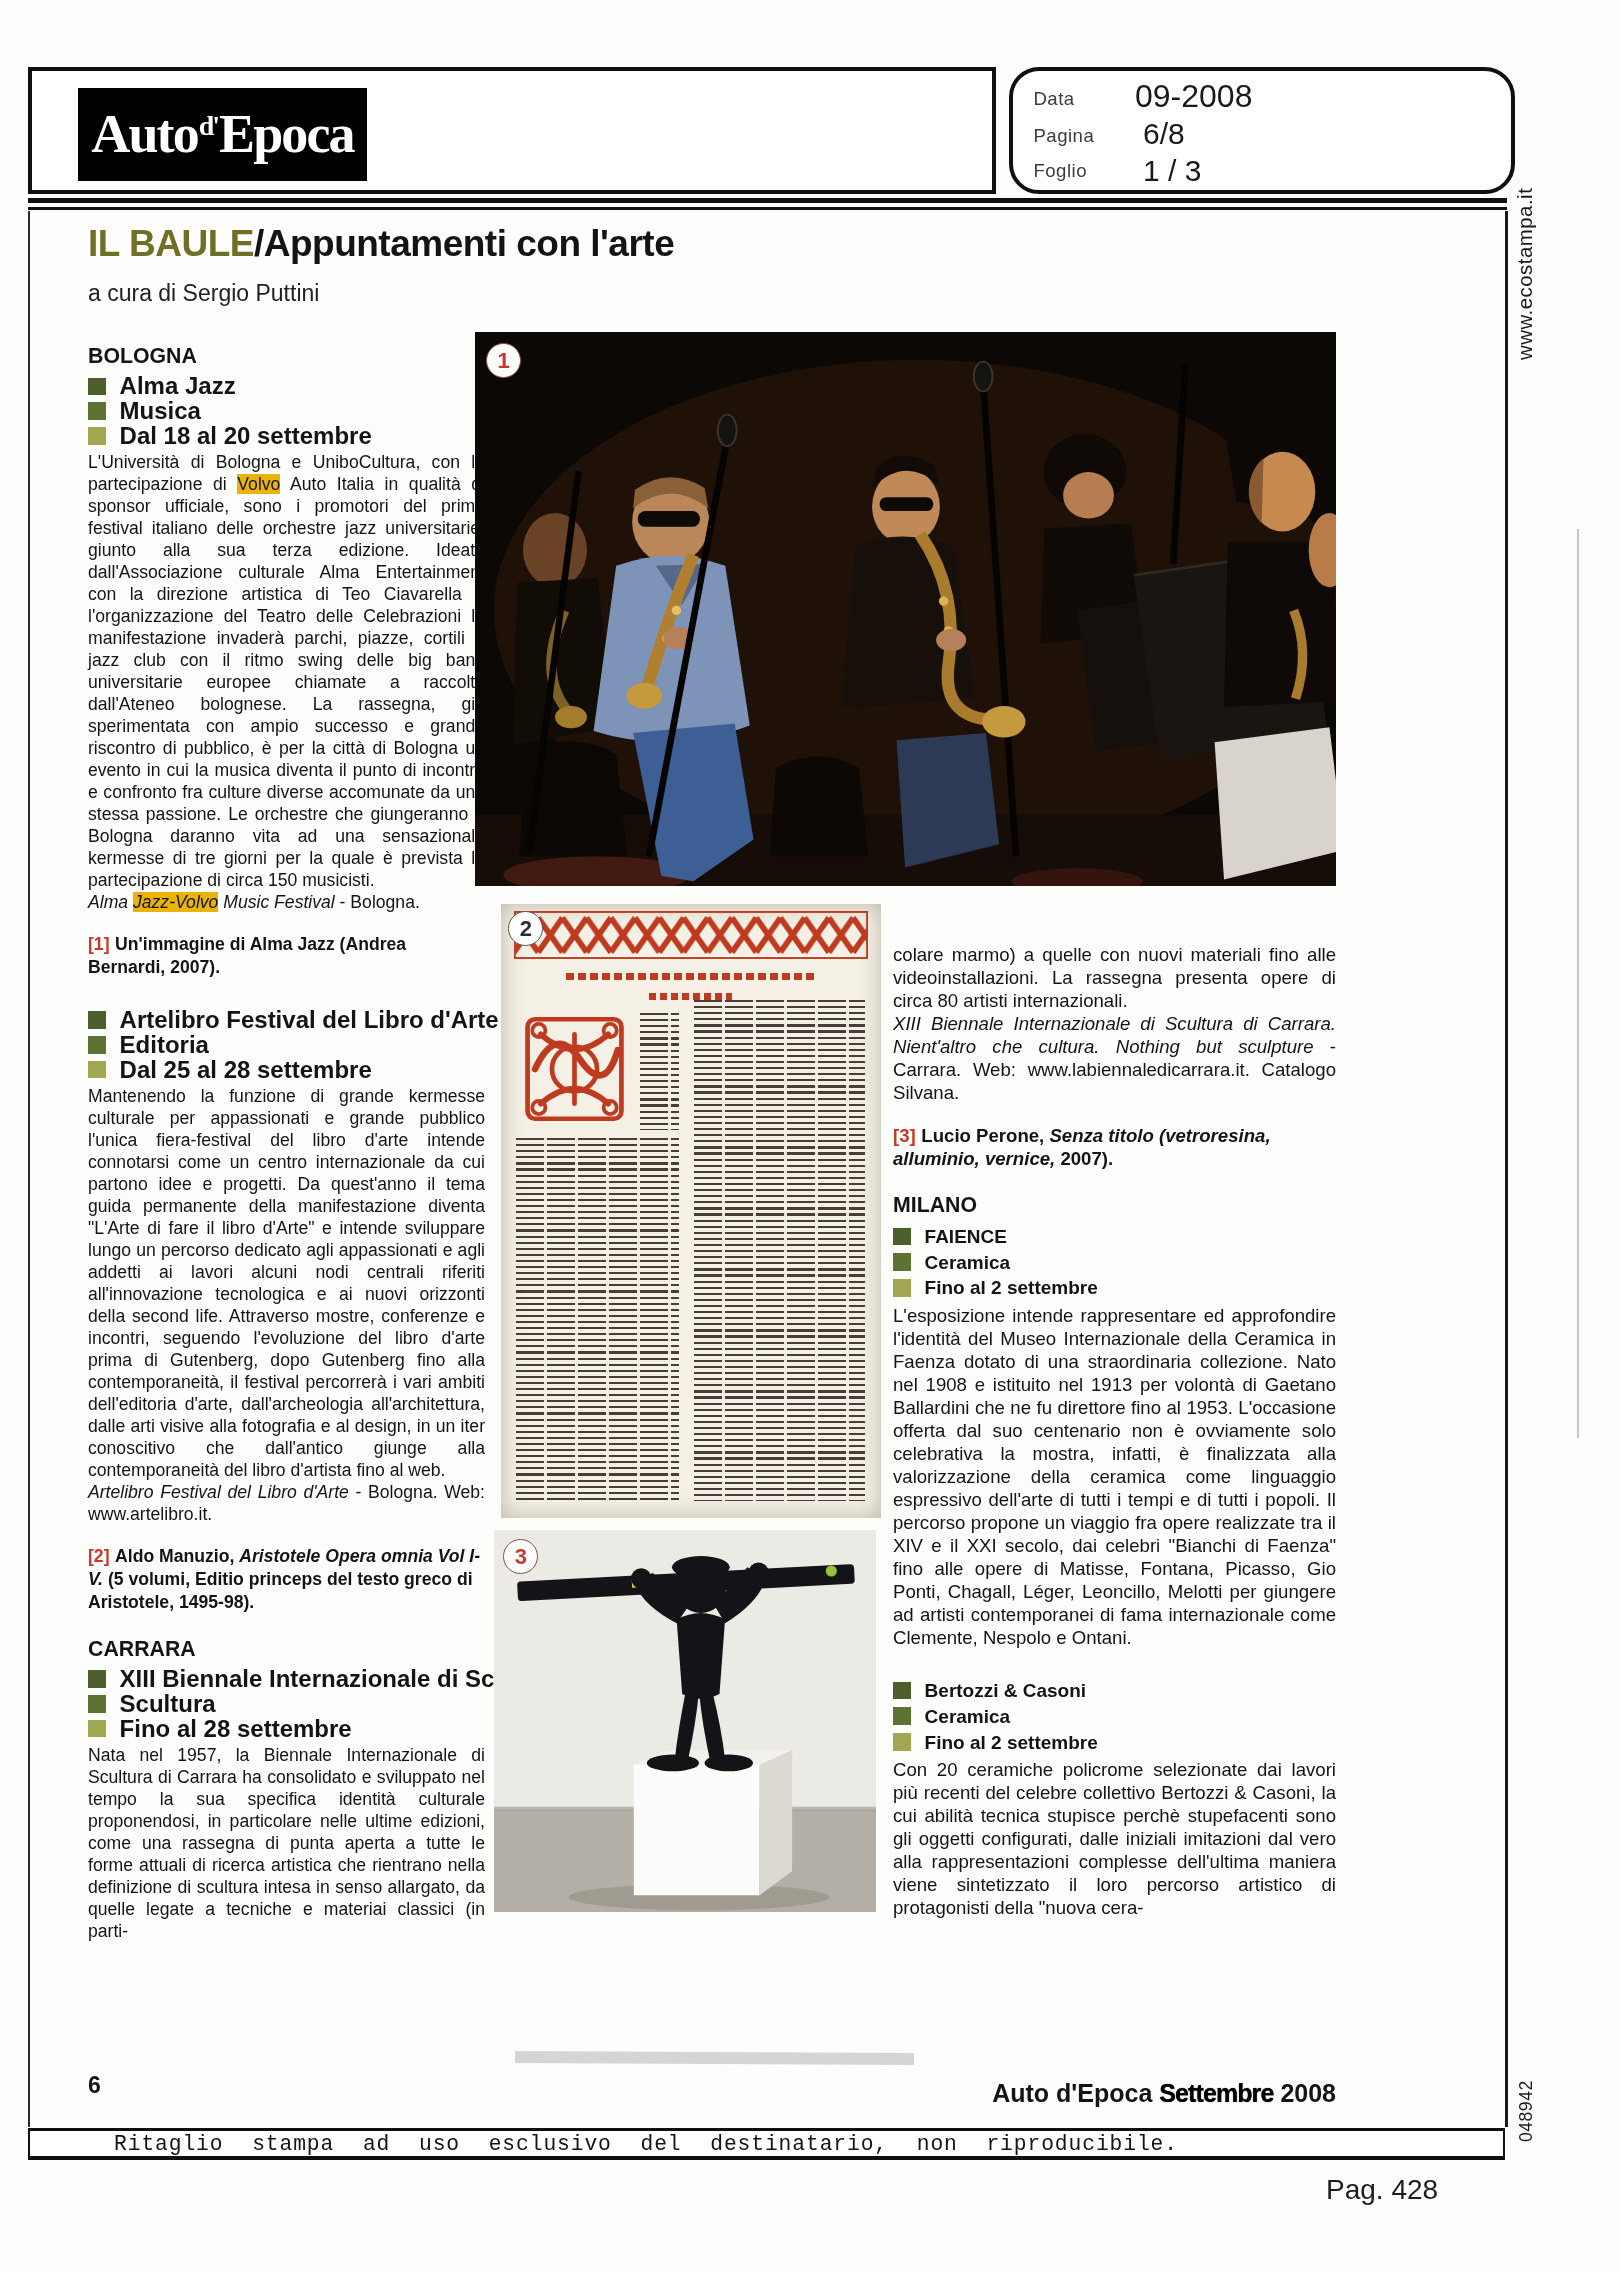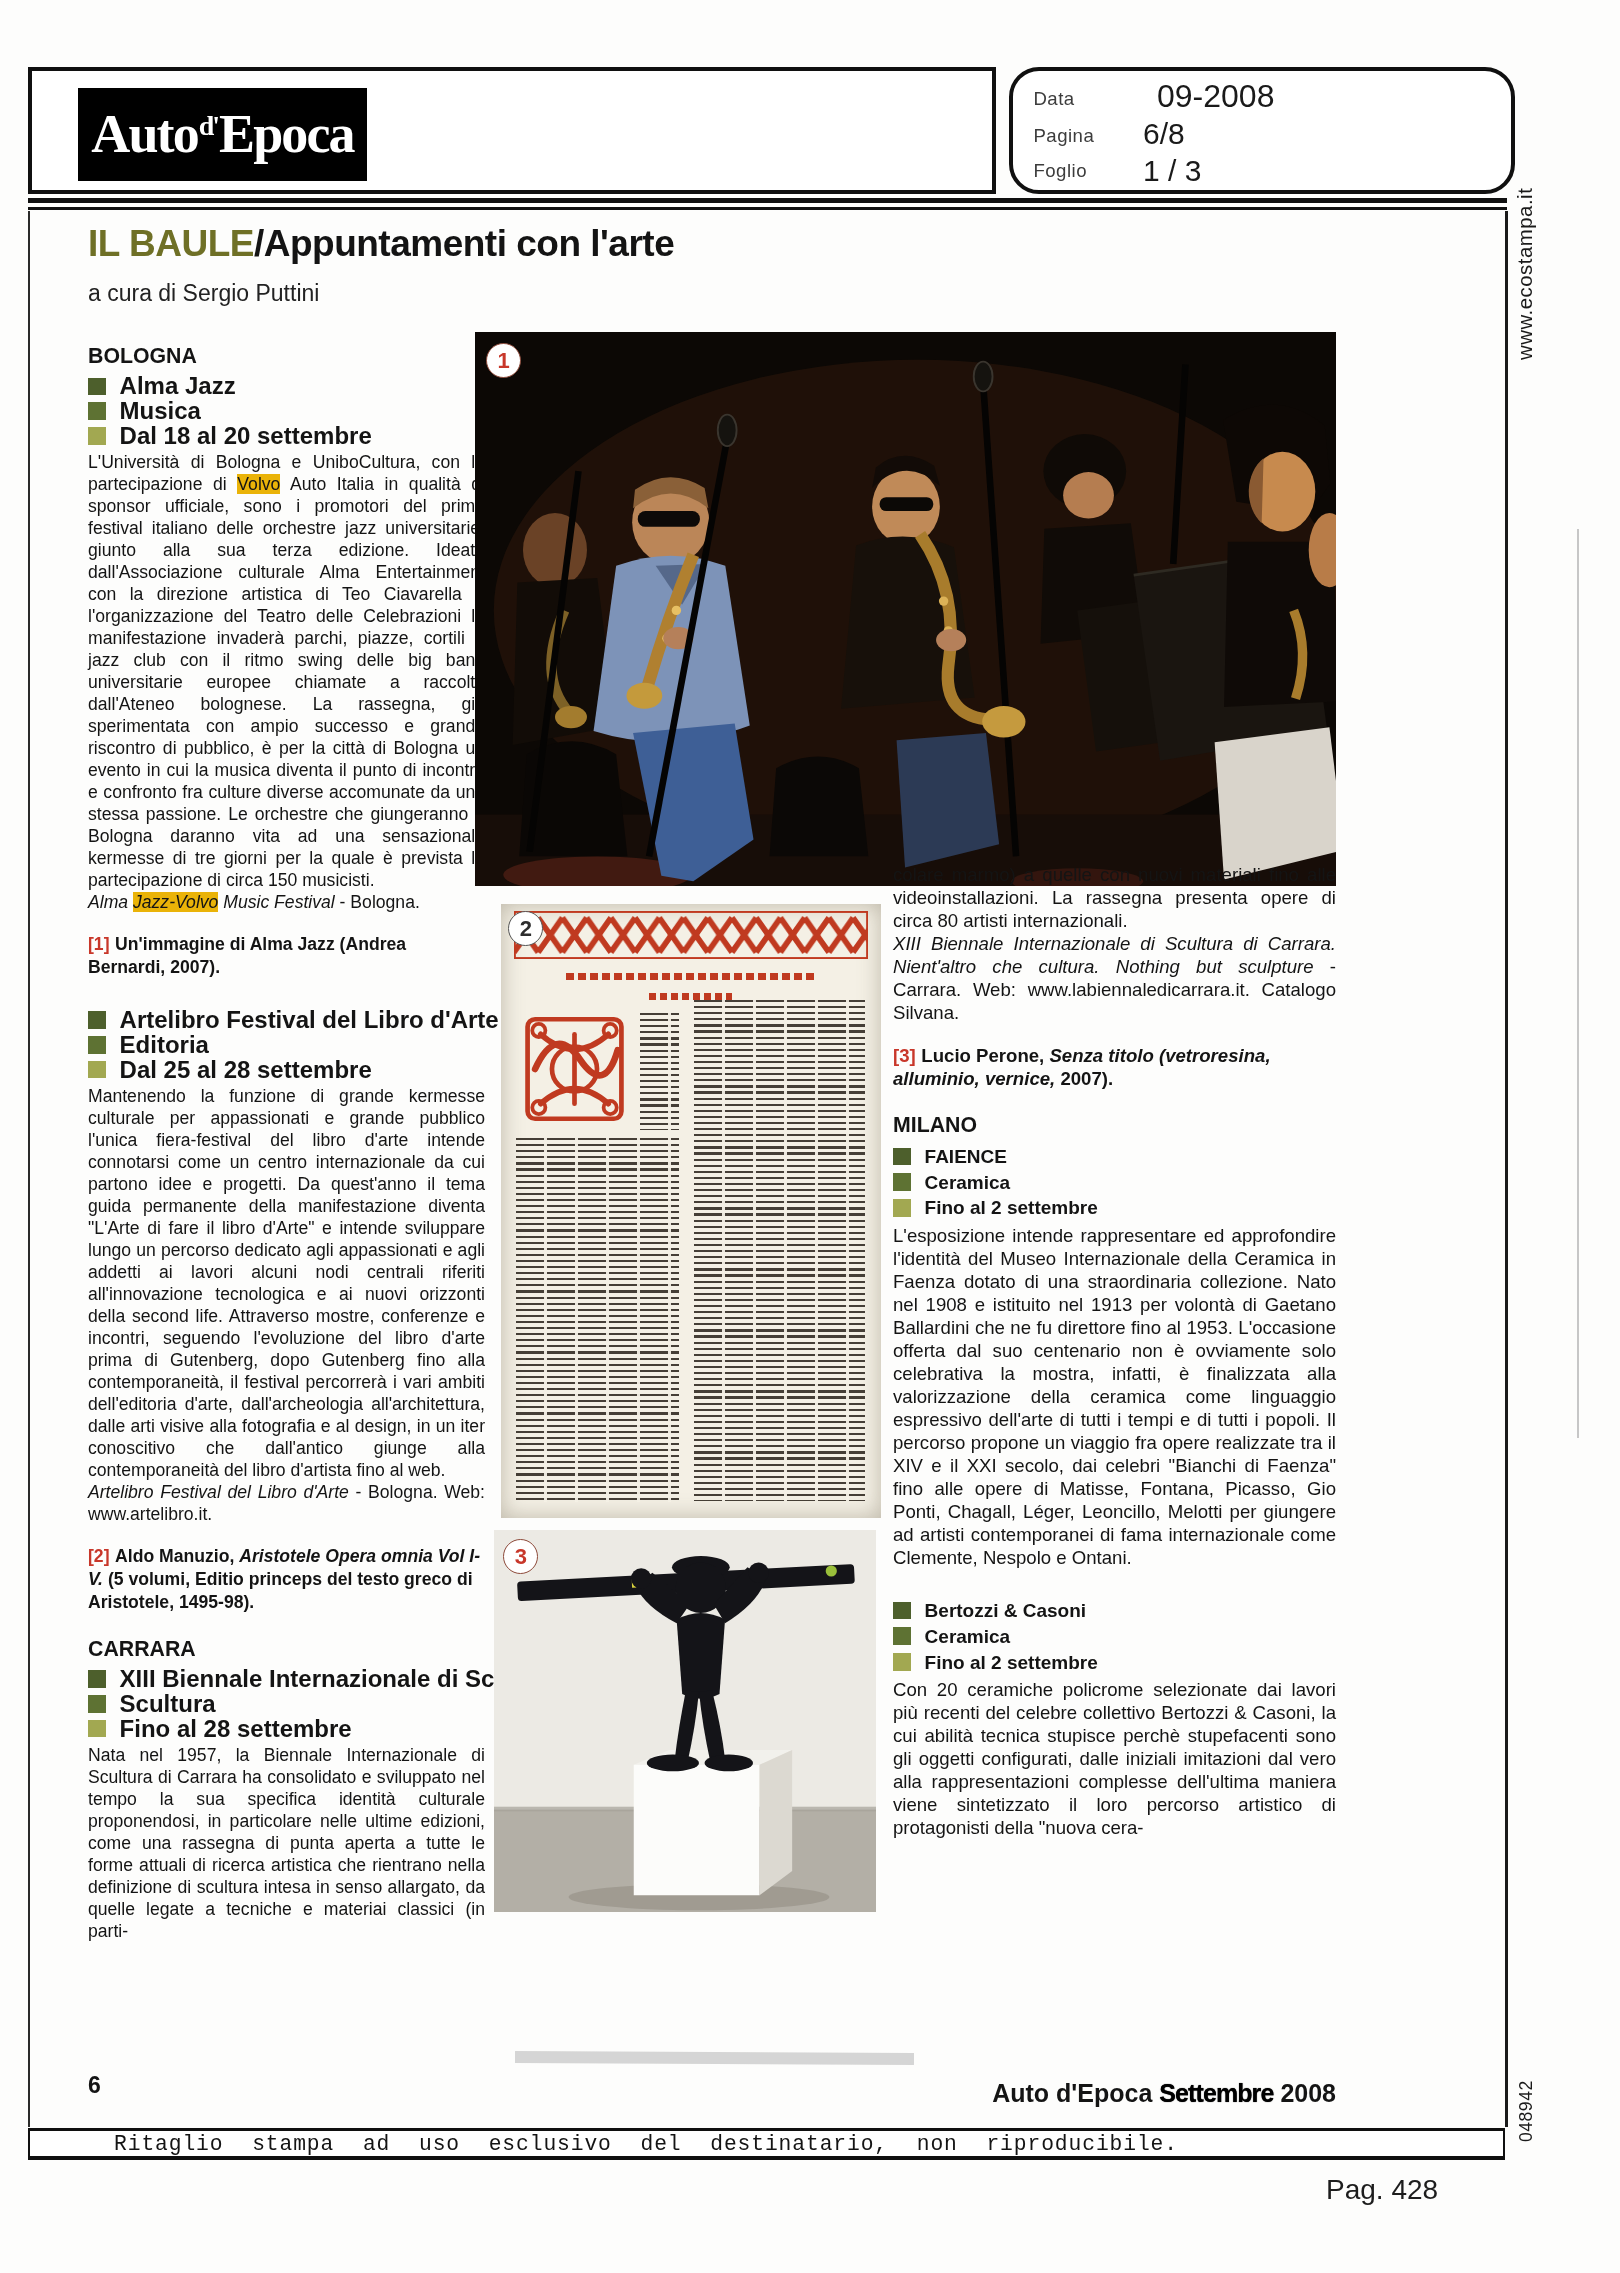--- a/index.html
+++ b/index.html
@@ -20,21 +20,21 @@
   .frame-l{position:absolute;left:28px;top:211px;width:1.9px;height:1916px;background:#2a2a2a;}
   .frame-r{position:absolute;left:1505px;top:211px;width:2.8px;height:1916px;background:#1a1a1a;}
   .edge-artifact{position:absolute;left:1577px;top:529px;width:1.9px;height:909px;background:#9a9a9a;opacity:.55;}
   
   .rubric-line{position:absolute;left:88px;top:223px;font-size:37px;font-weight:bold;letter-spacing:-0.5px;}
   .rubric{color:#6f7026;}
   .byline{position:absolute;left:88px;top:280px;font-size:23px;color:#222;}
   
   .col{position:absolute;text-align:justify;}
   .left-col{left:88px;top:345px;width:397px;font-size:17.6px;line-height:22px;}
-  .right-col{left:893px;top:863px;width:443px;font-size:18.6px;line-height:23px;}
+  .right-col{left:893px;top:943px;width:443px;font-size:18.6px;line-height:23px;}
   .city{font-size:21.3px;font-weight:bold;margin:0 0 8.3px 0;text-align:left;}
   .evt{margin-top:30px;}
   .brow{display:flex;align-items:center;margin:2.8px 0;text-align:left;}
   .sq{width:17.6px;height:17.6px;margin-right:14px;flex:none;}
   .sq1{background:#4d5f2c;}.sq2{background:#5e7233;}.sq3{background:#a2a851;}
   .blabel{font-weight:bold;font-size:24px;white-space:nowrap;}
   .right-col .blabel{font-size:19px;}
   .body{margin:4.6px 0 0 0;}
   .cap{font-style:italic;margin:0;}
   .cap .plain{font-style:normal;}
@@ -84,21 +84,21 @@
 
   <div class="hdr-box hdr-left">
     <div class="logo">
       <span>Auto</span>
         <sup>d'</sup>
         <span>Epoca</span>
     </div>
   </div>
   <div class="hdr-box hdr-right">
     <div class="hdr-row" style="top:16.7px;">Data</div>
-    <div class="hdr-val" style="top:7.4px;left:144px;font-size:32px;">09-2008</div>
+    <div class="hdr-val" style="top:7.4px;left:122px;font-size:32px;">09-2008</div>
     <div class="hdr-row" style="top:54px;">Pagina</div>
     <div class="hdr-val" style="top:46px;">6/8</div>
     <div class="hdr-row" style="top:89px;">Foglio</div>
     <div class="hdr-val" style="top:83px;">1 / 3</div>
   </div>
   <div class="dline1"></div>
   <div class="dline2"></div>
   <div class="frame-l"></div>
   <div class="frame-r"></div>
   <div class="edge-artifact"></div>

